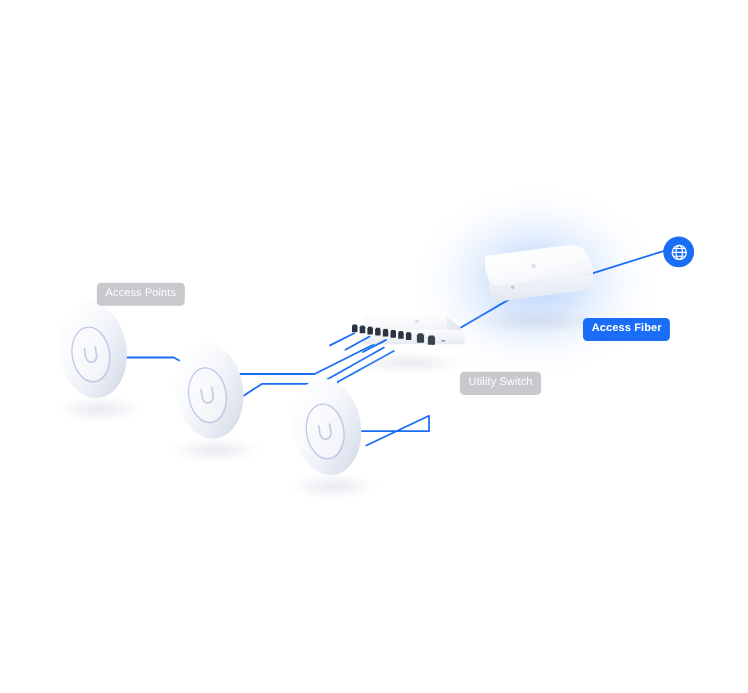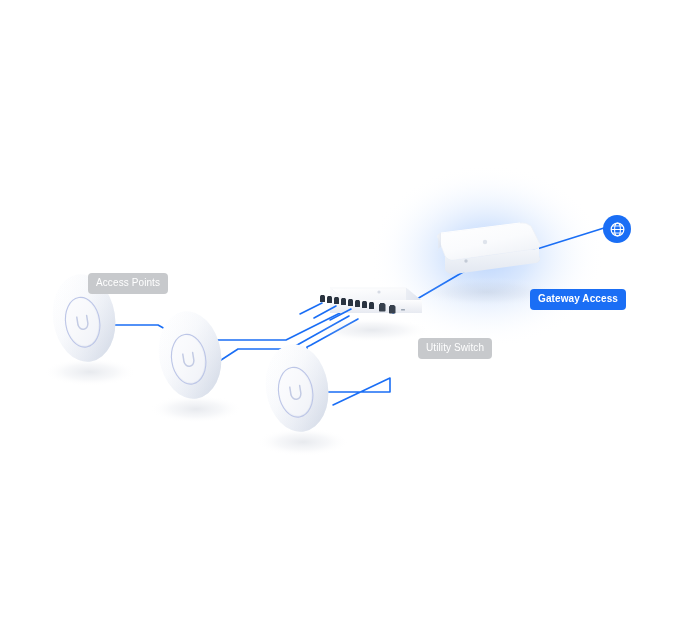--- a/index.html
+++ b/index.html
@@ -42,21 +42,21 @@
     color: #ffffff;
   }
   .badge-grey {
     background: #c7c9cc;
     font-weight: 400;
   }
   .badge-blue {
     background: #1a6ef5;
     font-weight: 700;
   }
-  #badge-access-points { left: 88px; top: 257px; margin-top: 16px; }
+  #badge-access-points { left: 88px; top: 257px; }
   #badge-utility-switch { left: 418px; top: 338px; }
   #badge-gateway-fiber { left: 530px; top: 289px; }
 
   
   #globe-node {
     position: absolute;
     left: 603px;
     top: 215px;
     width: 28px;
     height: 28px;
@@ -267,15 +267,15 @@
       <line x1="3" y1="12" x2="21" y2="12" stroke="#ffffff" stroke-width="1.5"></line>
       <line x1="4.6" y1="7" x2="19.4" y2="7" stroke="#ffffff" stroke-width="1.3"></line>
       <line x1="4.6" y1="17" x2="19.4" y2="17" stroke="#ffffff" stroke-width="1.3"></line>
     </svg>
   </div>
 
   <div class="badge badge-grey" id="badge-access-points">Access Points</div>
 
   <div class="badge badge-grey" id="badge-utility-switch">Utility Switch</div>
 
-  <div class="badge badge-blue" id="badge-gateway-fiber">Gateway Access</div>
+  <div class="badge badge-blue" id="badge-gateway-fiber">Access Fiber</div>
 
 </div>
 
 </body></html>

